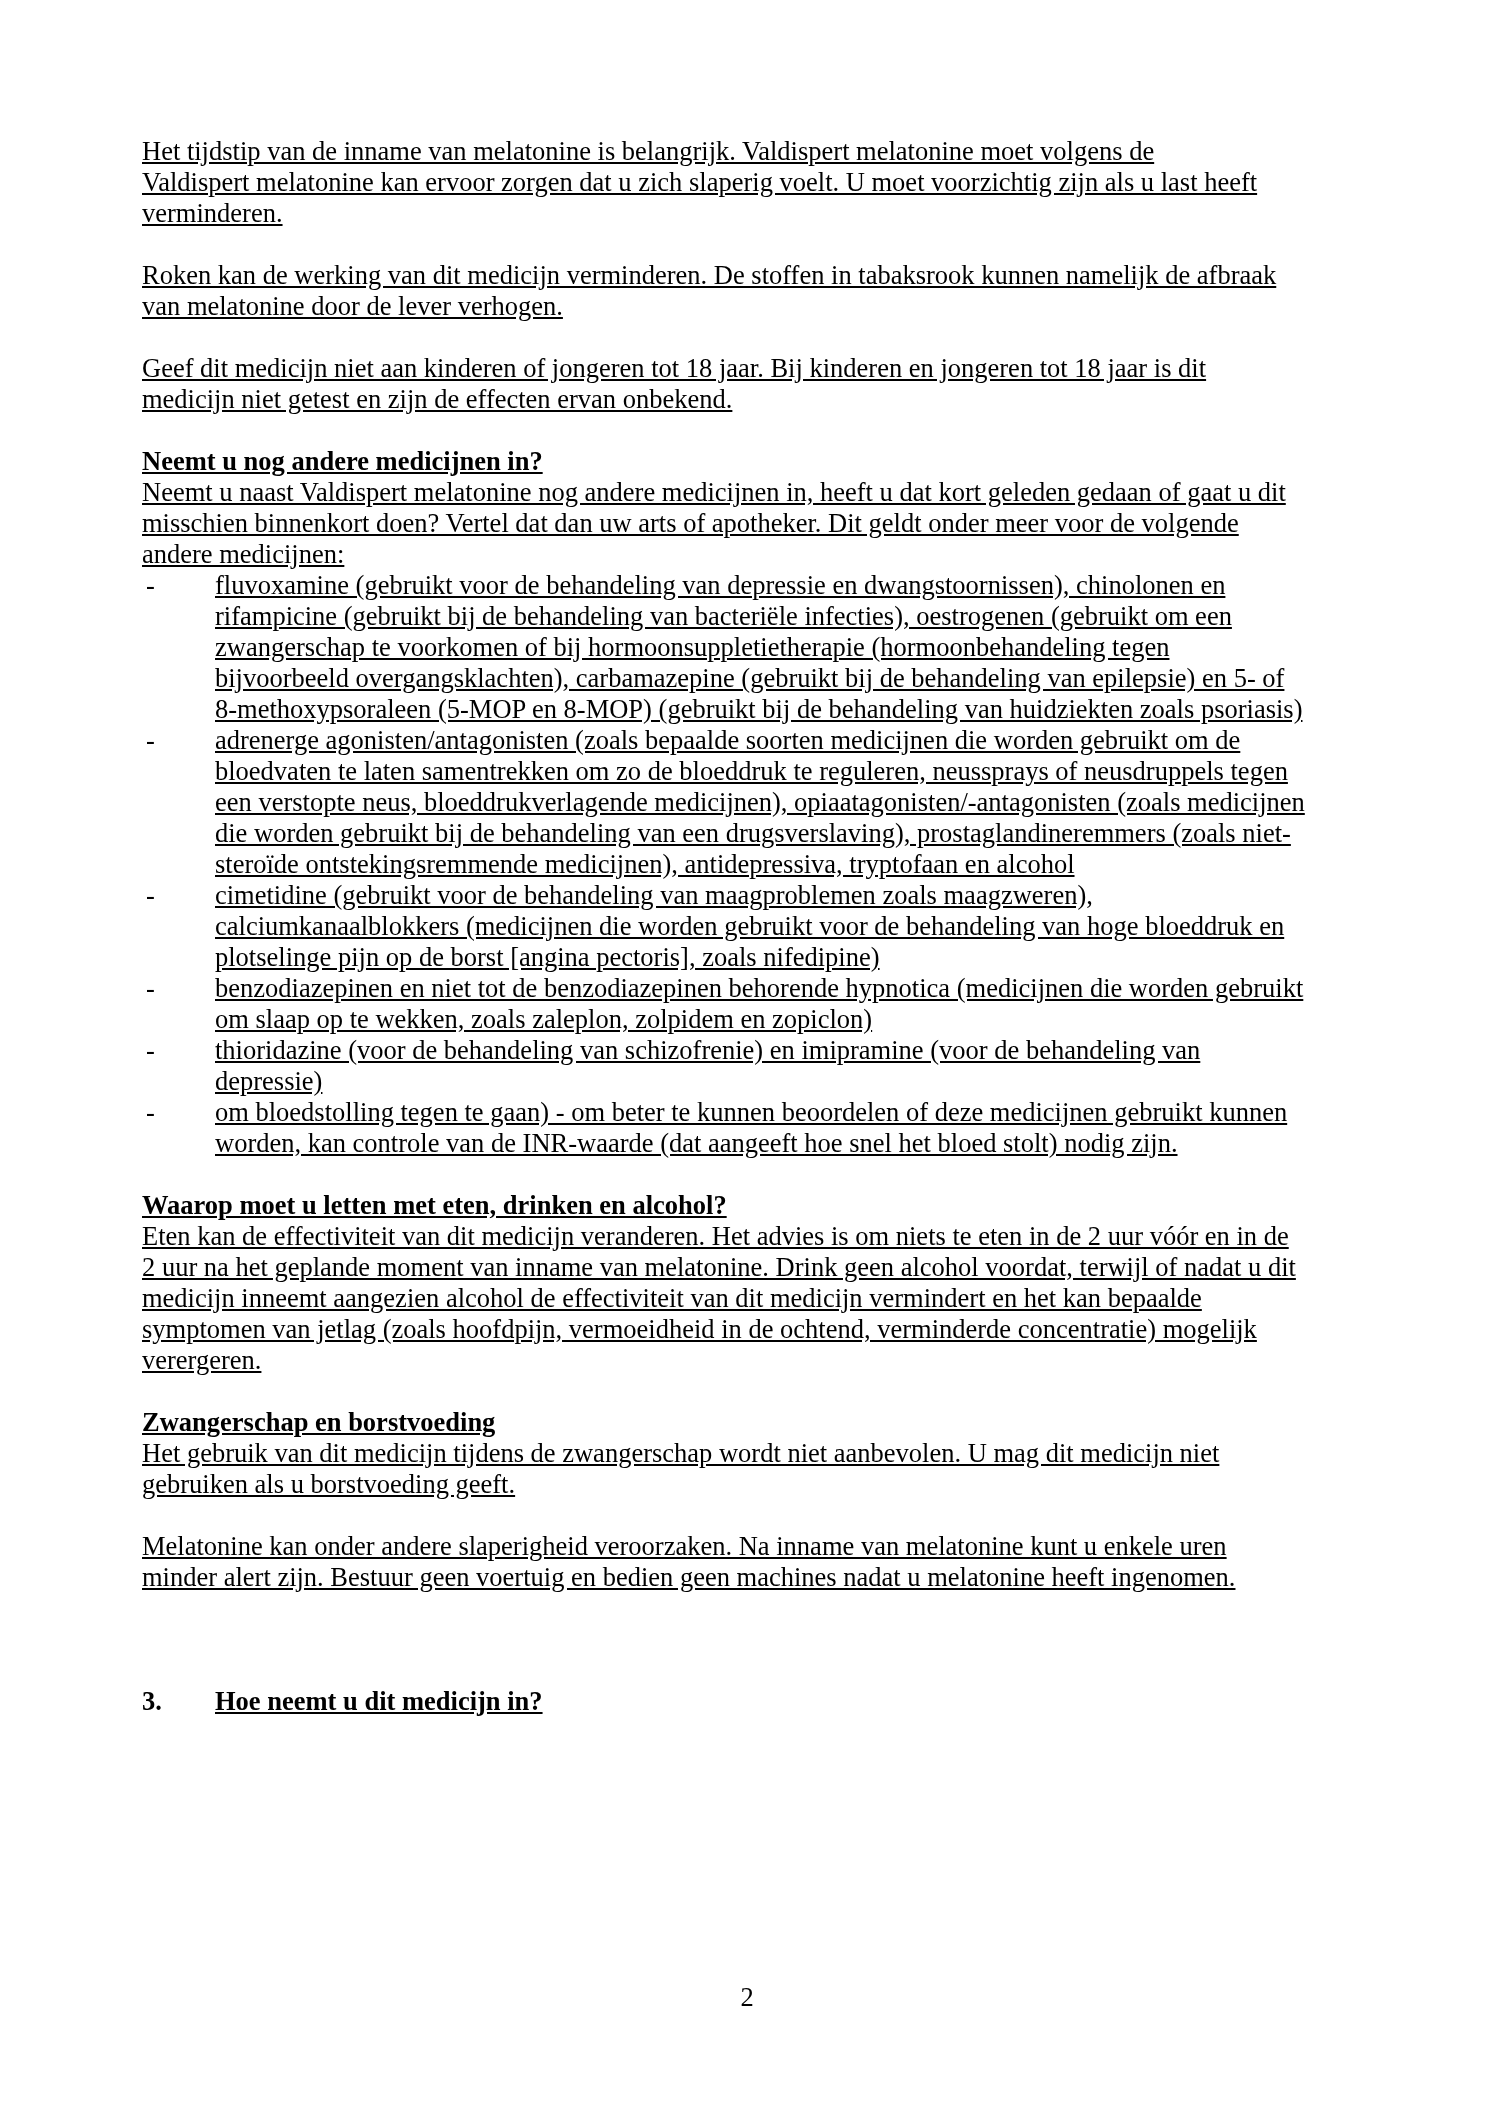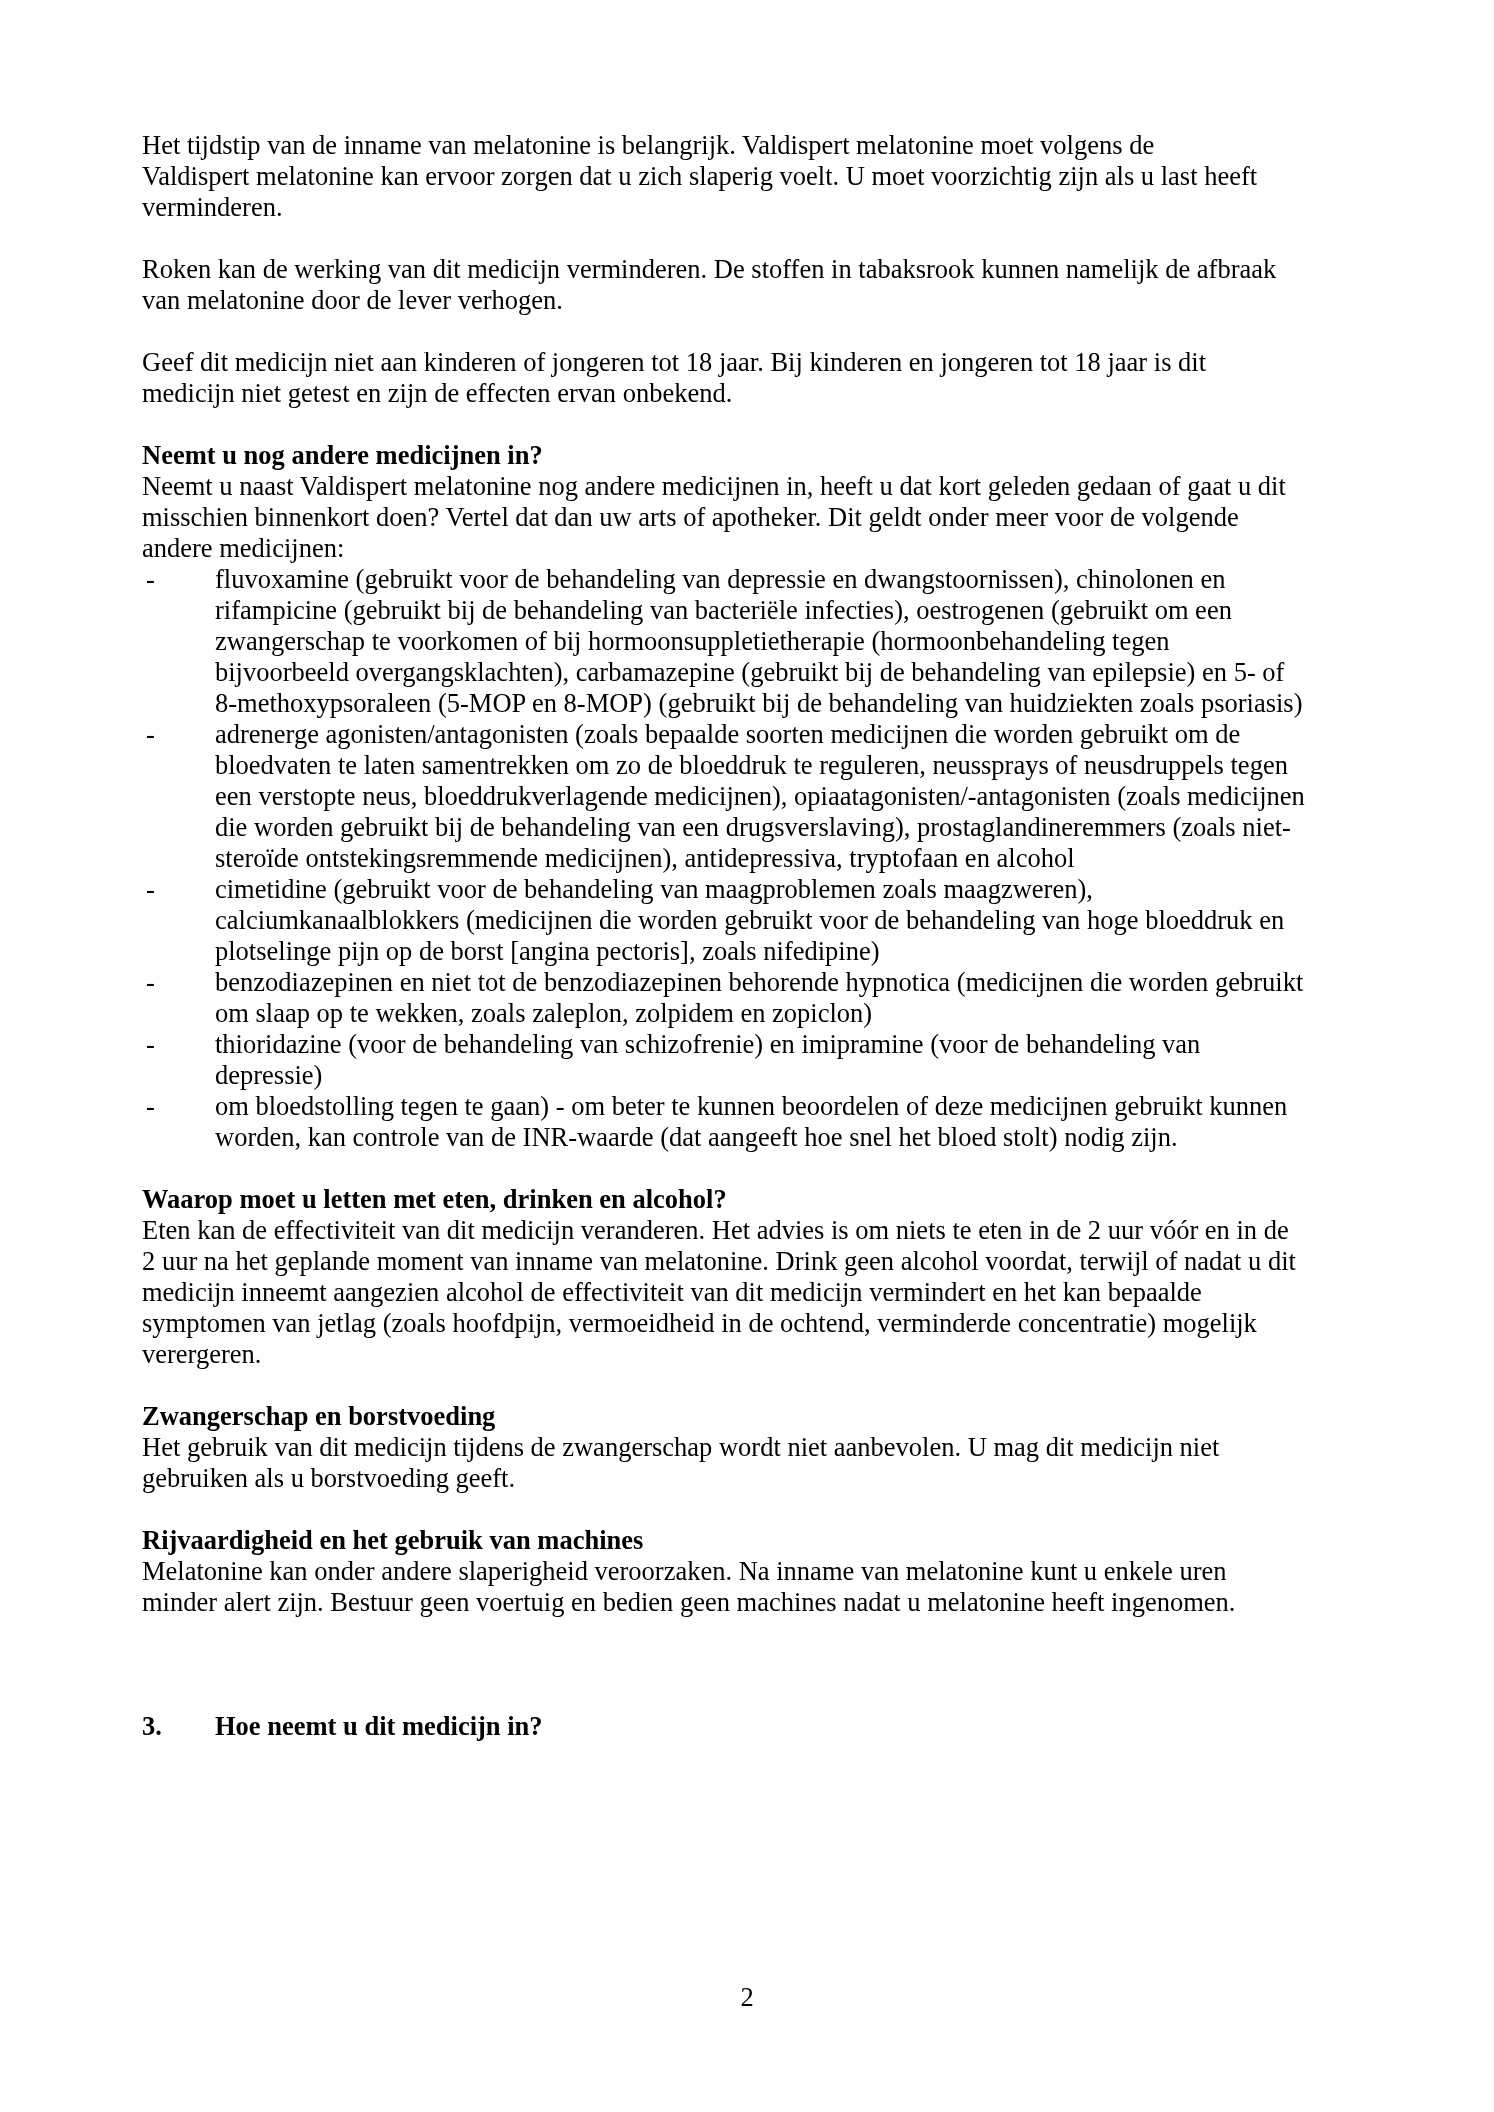--- a/index.html
+++ b/index.html
@@ -14,22 +14,23 @@
     background: #ffffff;
     color: #000000;
     font-family: "Liberation Serif", serif;
     font-size: 26.5px;
     line-height: 31px;
     overflow: hidden;
   }
   .content {
     position: absolute;
     left: 142px;
-    top: 130px;
+    top: 136px;
     width: 1352px;
+    text-decoration: underline;
   }
   .line {
     white-space: nowrap;
     height: 31px;
   }
   .spacer {
     height: 31px;
   }
   .heading {
     font-weight: bold;
@@ -154,21 +155,20 @@
         <div class="line">symptomen van jetlag (zoals hoofdpijn, vermoeidheid in de ochtend, verminderde concentratie) mogelijk</div>
         <div class="line">verergeren.</div>
       </div>
       <div class="spacer"></div>
       <div class="heading">Zwangerschap en borstvoeding</div>
       <div class="paragraph">
         <div class="line">Het gebruik van dit medicijn tijdens de zwangerschap wordt niet aanbevolen. U mag dit medicijn niet</div>
         <div class="line">gebruiken als u borstvoeding geeft.</div>
       </div>
       <div class="spacer"></div>
-      <div class="heading">Rijvaardigheid en het gebruik van machines</div>
       <div class="paragraph">
         <div class="line">Melatonine kan onder andere slaperigheid veroorzaken. Na inname van melatonine kunt u enkele uren</div>
         <div class="line">minder alert zijn. Bestuur geen voertuig en bedien geen machines nadat u melatonine heeft ingenomen.</div>
       </div>
       <div class="spacer"></div>
       <div class="spacer"></div>
       <div class="spacer"></div>
       <div class="numbered-heading"><span class="number">3.</span><span>Hoe neemt u dit medicijn in?</span></div>
     </div>
   <div class="footer">

